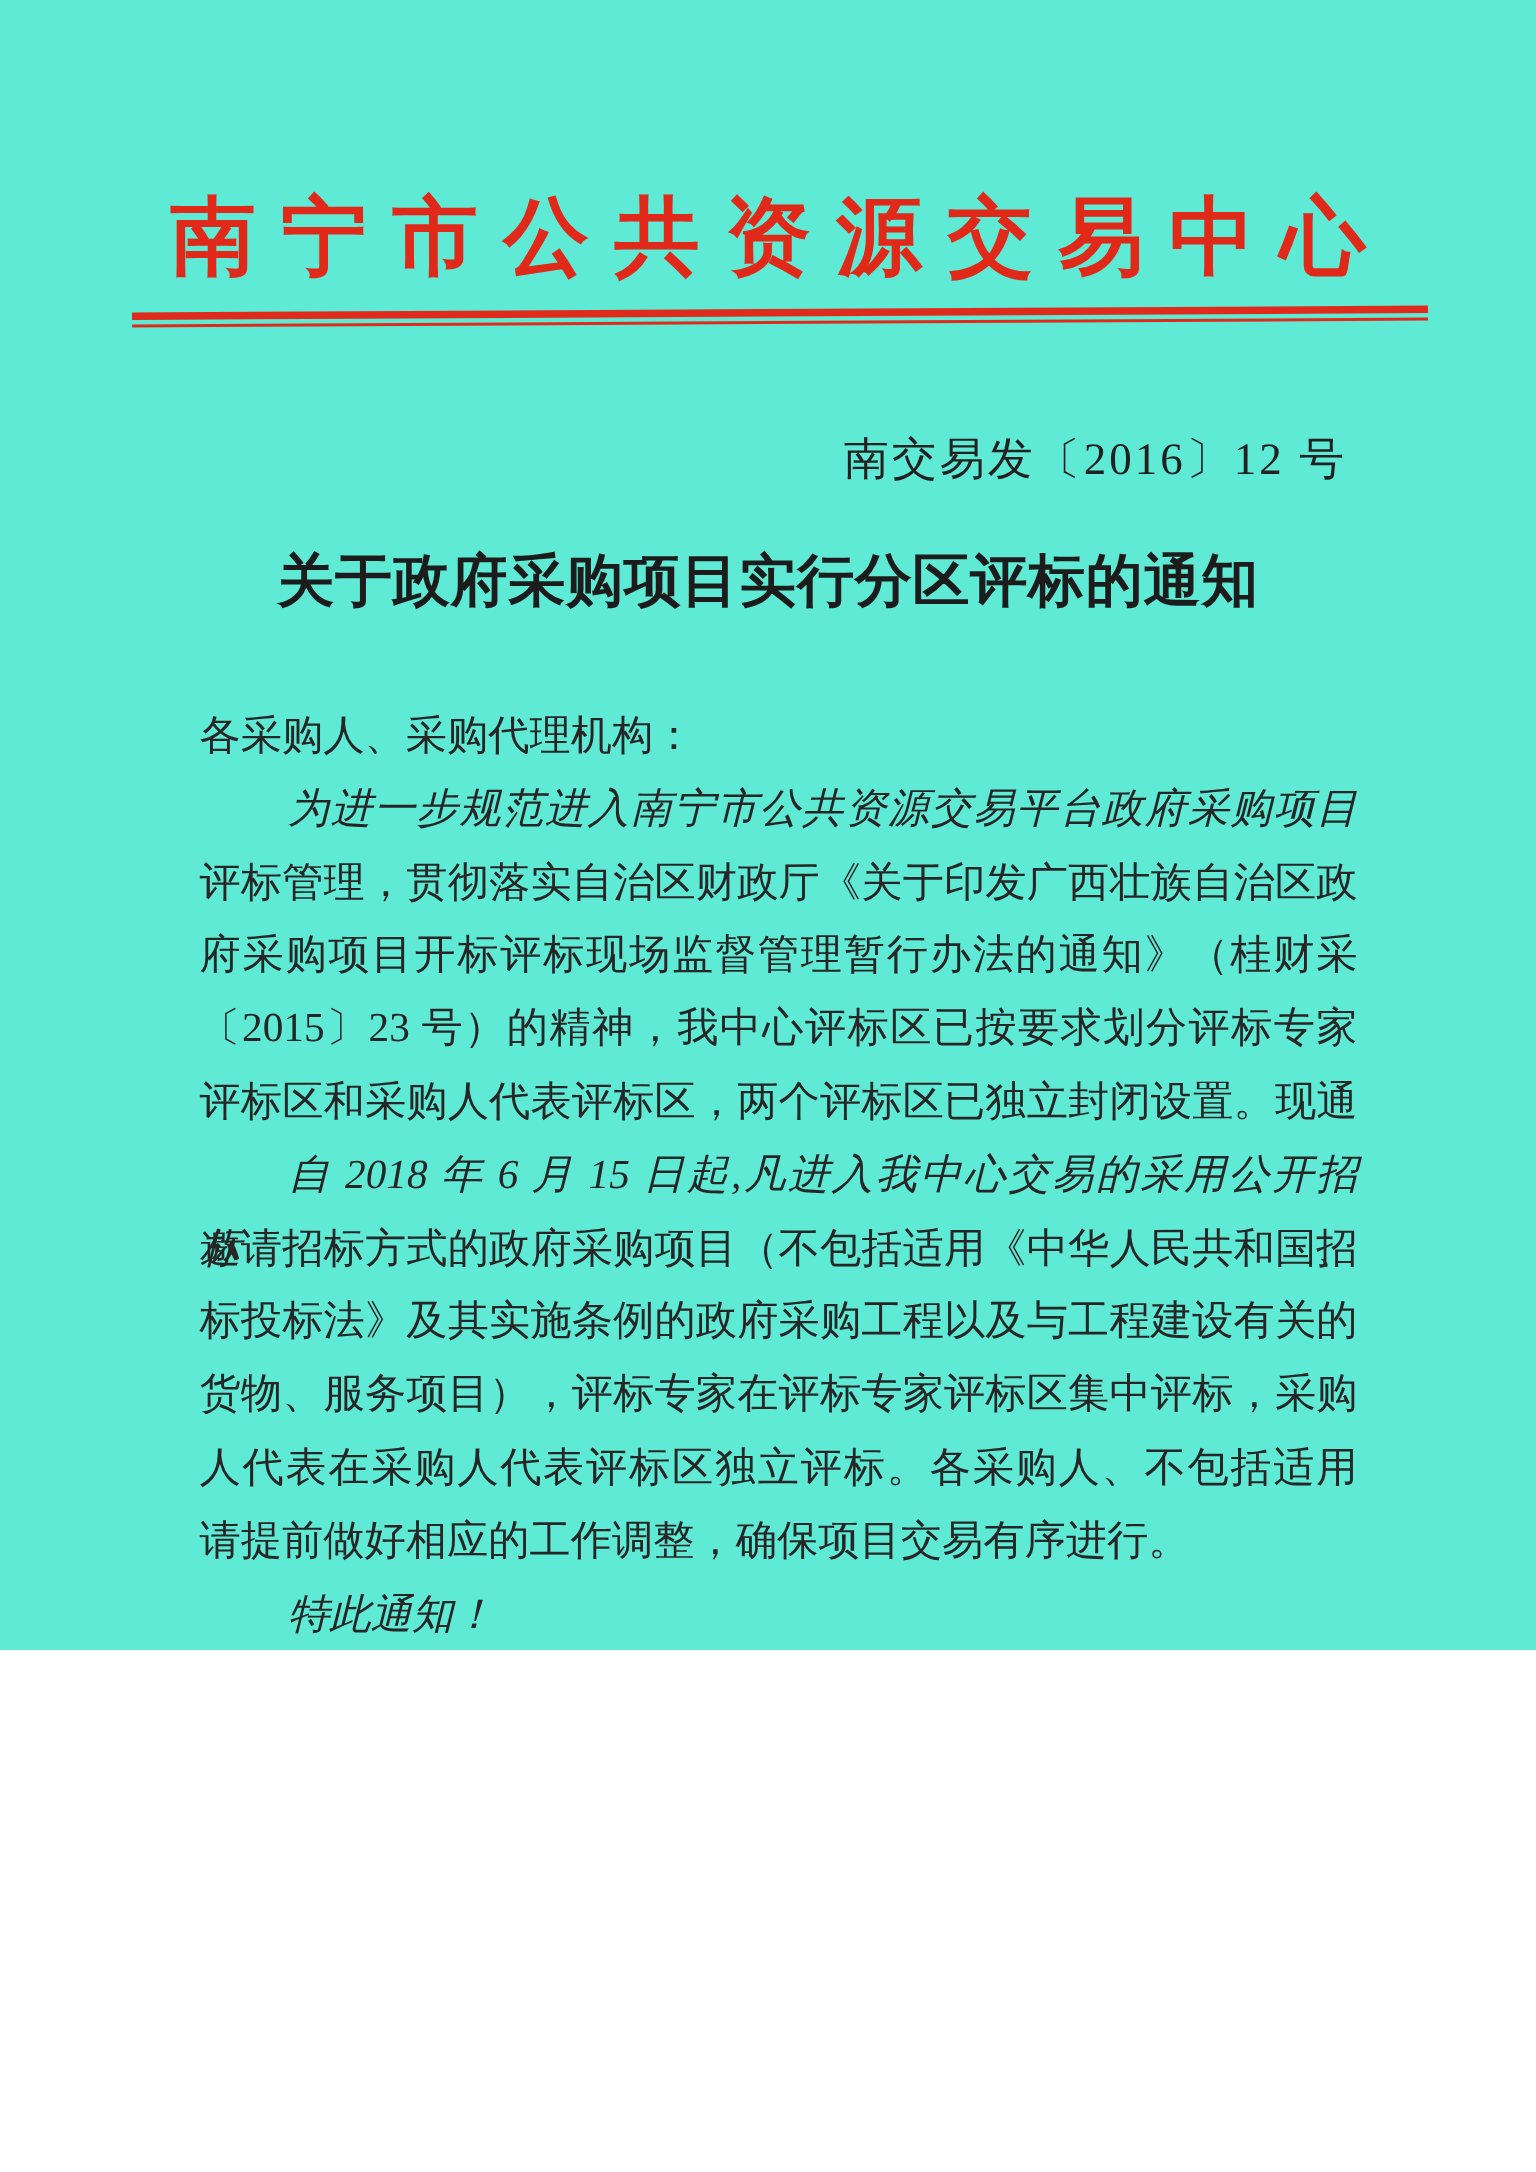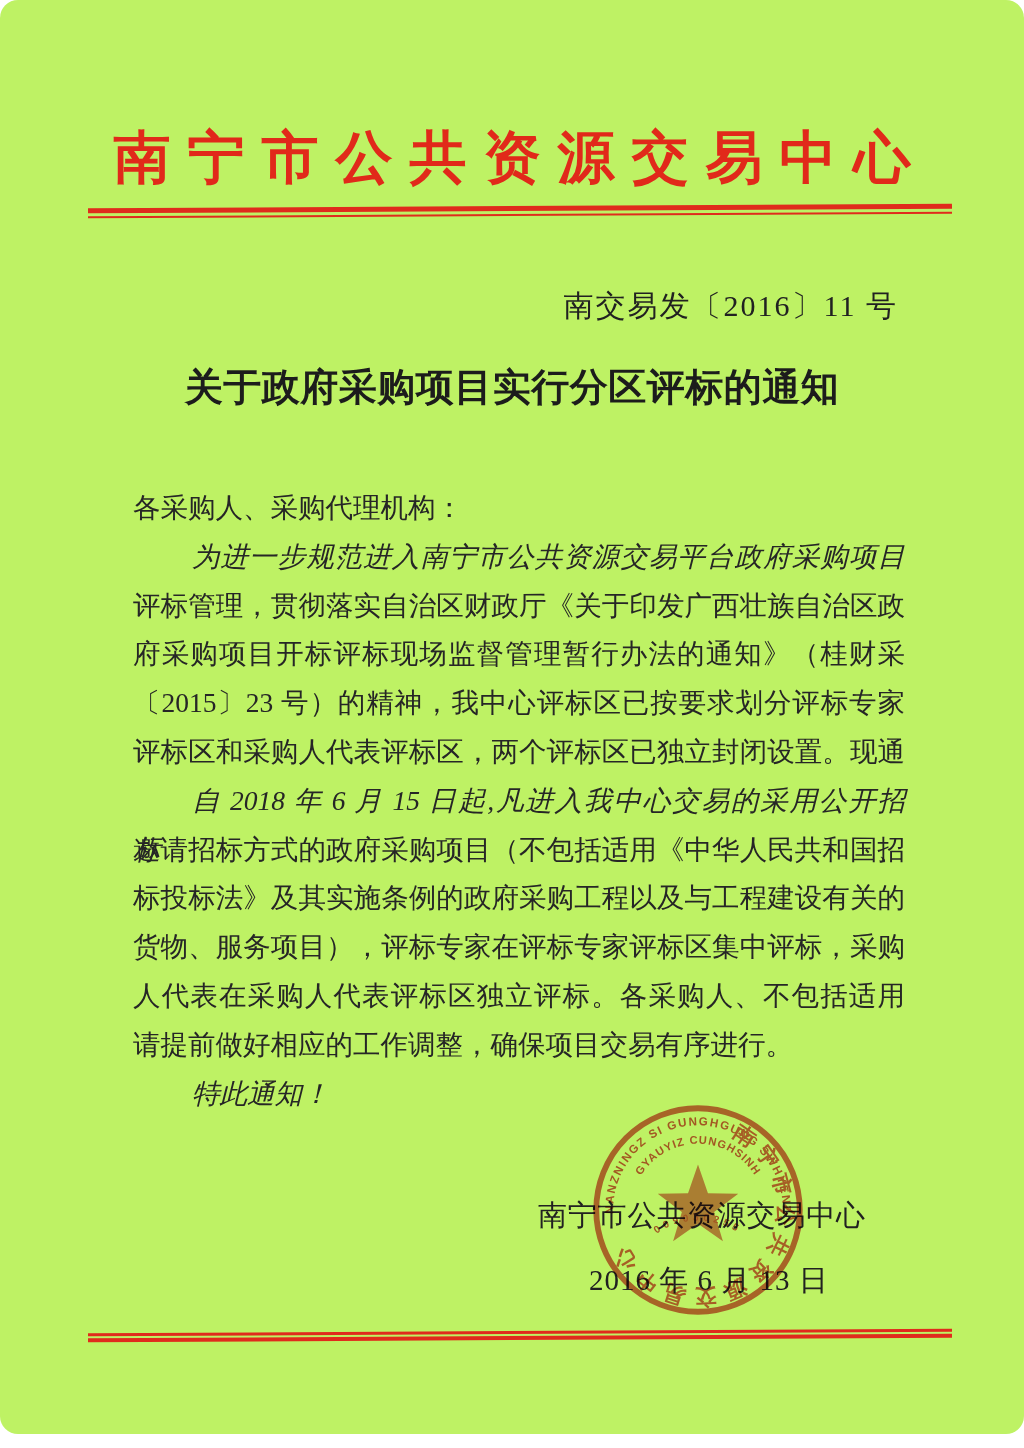--- a/index.html
+++ b/index.html
@@ -1,20 +1,19 @@
 <!DOCTYPE html>
 <html><head>
 <meta charset="utf-8">
 <style>
   html,body { margin:0; padding:0; background:#ffffff; }
   .page {
-    position:relative; width:1024px; height:1434px; background:#bef264;
+    position:relative; width:1024px; height:1100px; background:#5eead4;
     font-family:"Liberation Serif","DejaVu Serif",serif; color:#212121;
     overflow:hidden;
-    border-radius:18px;
   }
   .letterhead {
     position:absolute; top:120px; left:0; width:100%;
     text-align:center; font-size:57px; font-weight:bold;
     color:#e1291a; letter-spacing:17px; text-indent:17px; white-space:nowrap;
   }
   .rule { position:absolute; left:88px; width:864px; transform:rotate(-0.3deg); }
   .rule-top { top:206px; }
   .rule-bottom { top:1331px; }
   .rule .l1 { height:5px; background:#e02b1c; }
@@ -26,21 +25,21 @@
     position:absolute; top:286px; right:126px;
     font-size:30px; letter-spacing:2px; white-space:nowrap;
   }
   .doc-title {
     position:absolute; top:362px; left:0; width:100%;
     text-align:center; font-size:38px; font-weight:900; letter-spacing:0.5px;
     color:#1c1c1c; white-space:nowrap;
   }
   .body-lines {
     position:absolute; left:133px; top:466px; width:772px;
-    font-size:27.5px; color:#262626;margin-top:18px;
+    font-size:27.5px; color:#262626;
   }
   .line { height:48.8px; line-height:48.8px; }
   .line.ind { text-indent:59px;font-style:italic; }
   .line.j { text-align:justify; text-align-last:justify; }
   .sig-org {
     position:absolute; left:538px; top:1196px;
     font-size:29px; letter-spacing:0.8px; white-space:nowrap;
   }
   .sig-date {
     position:absolute; left:589px; top:1261px;
@@ -63,21 +62,21 @@
 <div class="page">
 
   <div class="letterhead">南宁市公共资源交易中心</div>
 
   <div class="rule rule-top">
     <div class="l1"></div>
     <div class="gap"></div>
     <div class="l2"></div>
   </div>
 
-  <div class="doc-number">南交易发〔2016〕11 号</div>
+  <div class="doc-number">南交易发〔2016〕12 号</div>
 
   <div class="doc-title">关于政府采购项目实行分区评标的通知</div>
 
   <div class="body-lines">
       <div class="line">各采购人、采购代理机构：</div>
       <div class="line ind j">为进一步规范进入南宁市公共资源交易平台政府采购项目</div>
       <div class="line j">评标管理，贯彻落实自治区财政厅《关于印发广西壮族自治区政</div>
       <div class="line j">府采购项目开标评标现场监督管理暂行办法的通知》（桂财采</div>
       <div class="line j">〔2015〕23 号）的精神，我中心评标区已按要求划分评标专家</div>
       <div class="line j">评标区和采购人代表评标区，两个评标区已独立封闭设置。现通</div>

